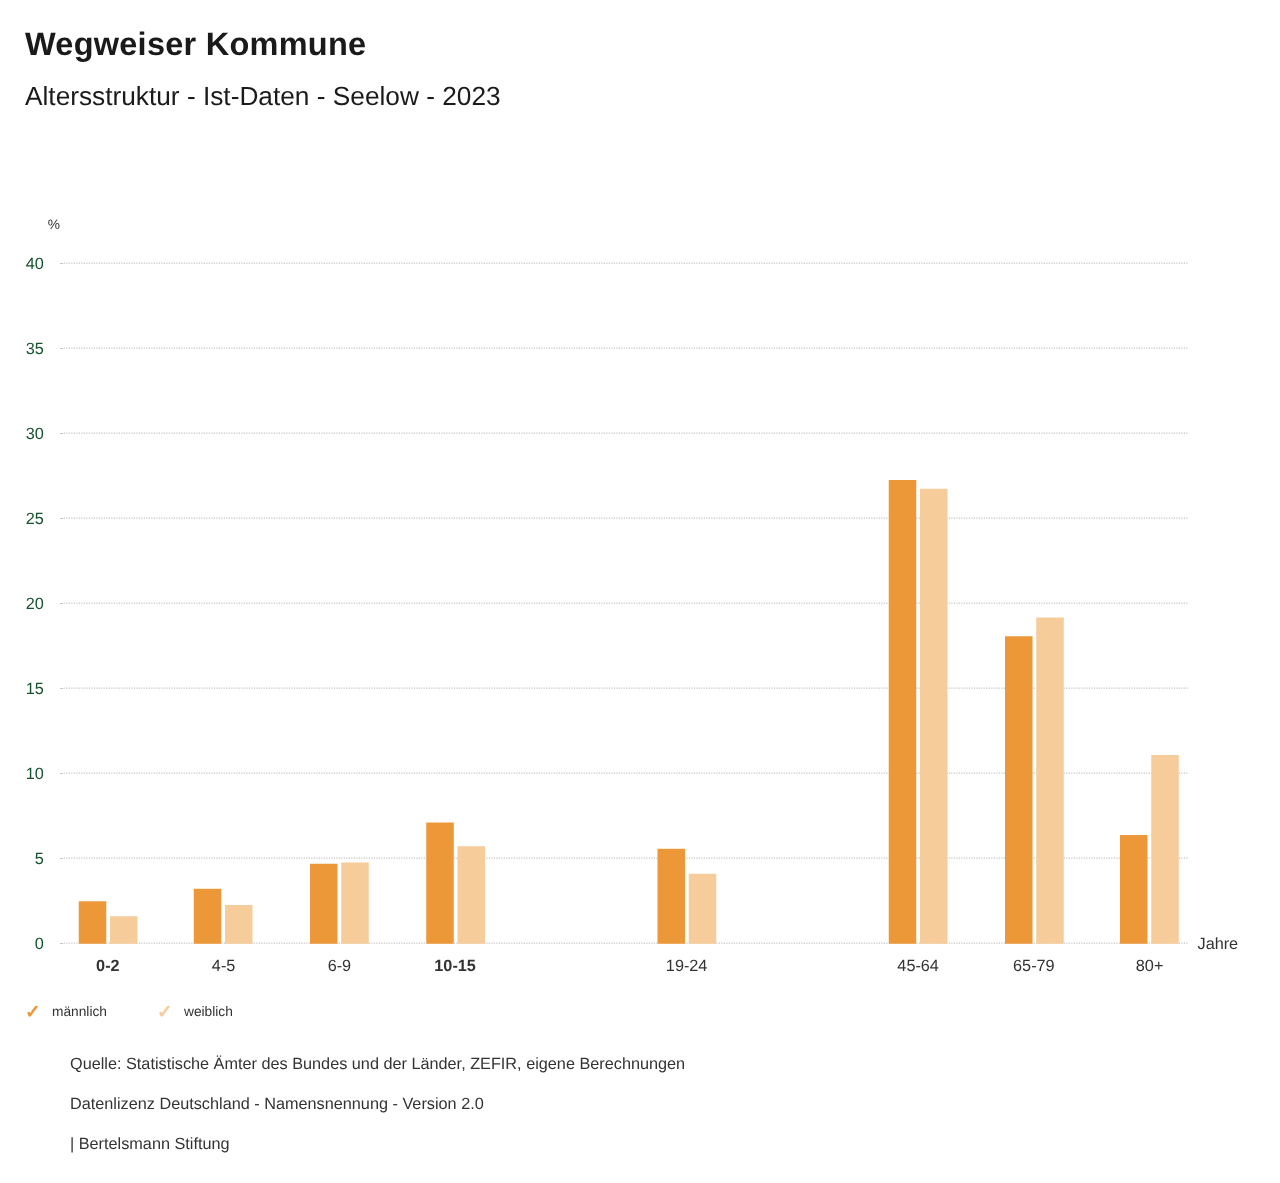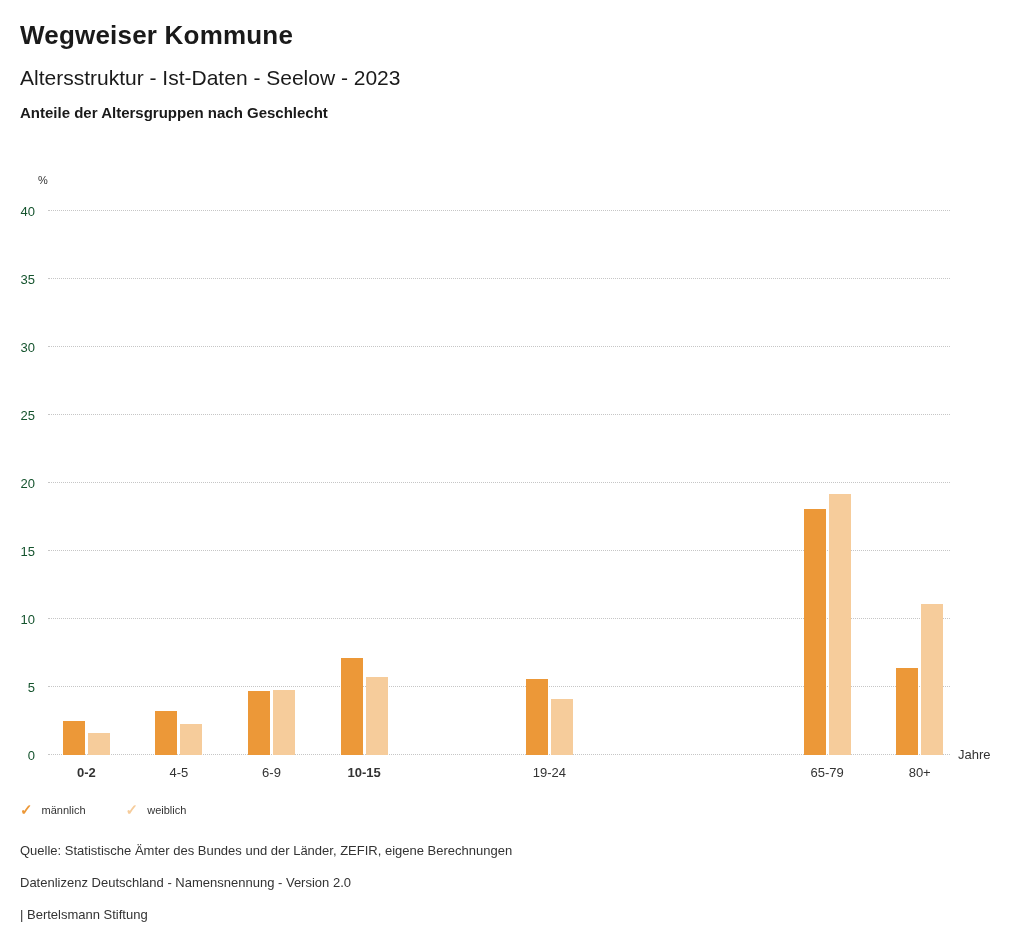--- a/index.html
+++ b/index.html
@@ -17,30 +17,29 @@
   .jahre{position:absolute;left:calc(100% + 8px);bottom:-7px;font-size:13px;color:#333;}
   .bar-group{position:absolute;bottom:0;height:100%;display:flex;align-items:flex-end;gap:3px;}
   .bar{width:22px;}
   .xlabel{position:absolute;top:calc(100% + 10px);left:50%;transform:translateX(-50%);
           font-size:13px;color:#333;white-space:nowrap;}
   .legend{position:absolute;left:20px;top:802px;display:flex;gap:40px;align-items:center;}
   .legend-item{display:flex;align-items:center;gap:9px;cursor:pointer;}
   .check{font-size:15px;font-weight:700;line-height:1;}
   .legend-label{font-size:11px;color:#333;}
   .footer{position:absolute;left:20px;top:843px;font-size:13px;color:#333;}
-  .footer .fline{margin-bottom:17px;}
+  .footer .fline{margin-bottom:17px;margin-left:36px;}
 </style>
 </head>
 <body>
 
 <div class="page">
 
   <div class="title">Wegweiser Kommune</div>
   <div class="subtitle">Altersstruktur - Ist-Daten - Seelow - 2023</div>
-  <div class="subheading">Anteile der Altersgruppen nach Geschlecht</div>
 
   <div class="plot">
     <div class="pct">%</div>
     <div class="jahre">Jahre</div>
 
   <div class="gridline" style="bottom: 0%; border-top-color: rgb(198, 198, 198);"></div>
       <div class="ytick" style="bottom: 0%;">0</div>
       <div class="gridline" style="bottom: 12.5%; border-top-color: rgb(198, 198, 198);"></div>
       <div class="ytick" style="bottom: 12.5%;">5</div>
       <div class="gridline" style="bottom: 25%; border-top-color: rgb(198, 198, 198);"></div>
@@ -75,20 +74,25 @@
       <div class="bar-group" style="left: 292.6px; font-weight: bold;">
         <div class="bar" style="height: 17.75%; background: rgb(236, 152, 56);"></div>
         <div class="bar" style="height: 14.25%; background: rgb(246, 204, 155);"></div>
         <div class="xlabel">10-15</div>
       </div>
       <div class="bar-group" style="left: 477.8px; text-align: right;">
         <div class="bar" style="height: 14%; background: rgb(236, 152, 56);"></div>
         <div class="bar" style="height: 10.25%; background: rgb(246, 204, 155);"></div>
         <div class="xlabel">19-24</div>
       </div>
+      <div class="bar-group" style="left: 663px;">
+        <div class="bar" style="height: 68.25%; background: rgb(236, 152, 56);"></div>
+        <div class="bar" style="height: 67%; background: rgb(246, 204, 155);"></div>
+        <div class="xlabel">45-64</div>
+      </div>
       <div class="bar-group" style="left: 755.6px;">
         <div class="bar" style="height: 45.25%; background: rgb(236, 152, 56);"></div>
         <div class="bar" style="height: 48%; background: rgb(246, 204, 155);"></div>
         <div class="xlabel">65-79</div>
       </div>
       <div class="bar-group" style="left: 848.2px;">
         <div class="bar" style="height: 16%; background: rgb(236, 152, 56);"></div>
         <div class="bar" style="height: 27.75%; background: rgb(246, 204, 155);"></div>
         <div class="xlabel">80+</div>
       </div>

